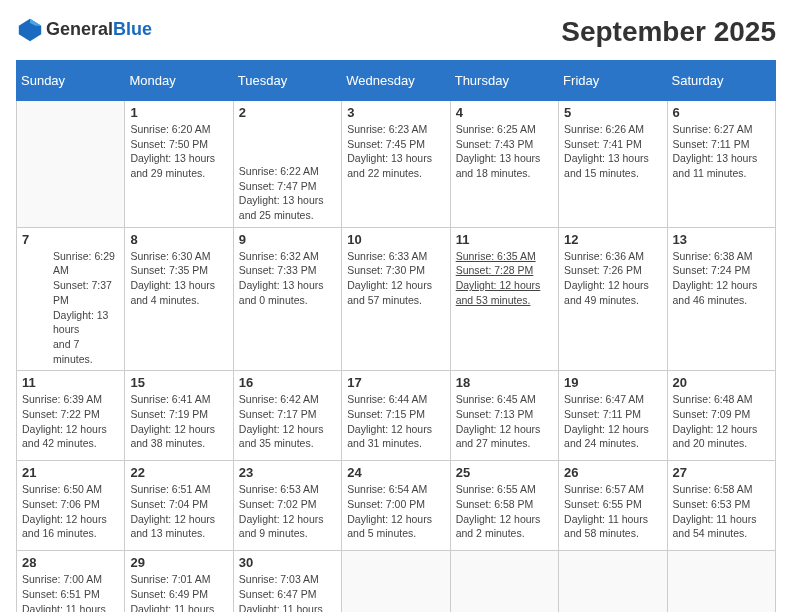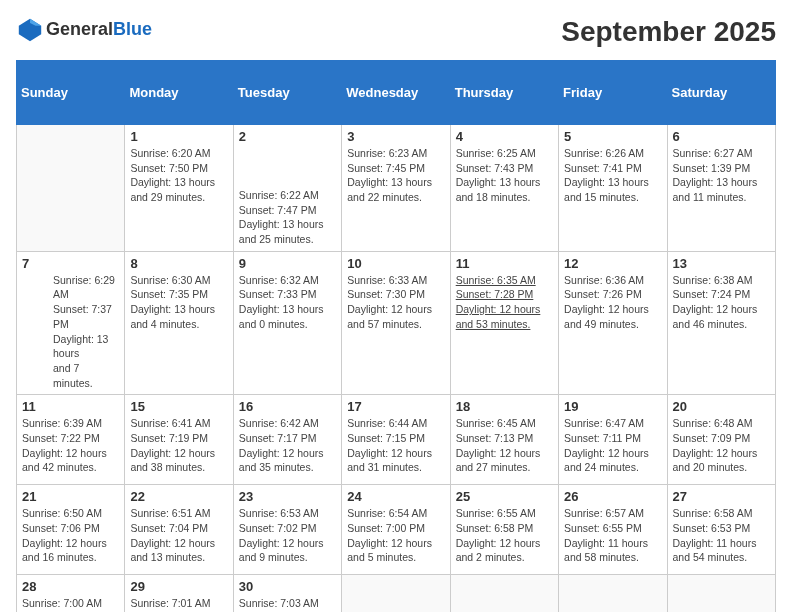--- a/index.html
+++ b/index.html
@@ -46,24 +46,24 @@
       color: #555;
     }
     table {
       width: 100%;
       border-collapse: collapse;
       font-size: 11px;
     }
     thead tr th {
       background: #2a75c7;
       color: #fff;
-      padding: 24px 4px;
+      padding: 12px 4px;
       text-align: left;
       font-size: 13px;
-      font-weight: bold;
+      font-weight: normal;
       border: 1px solid #2a75c7;
     }
     tbody tr td {
       border: 1px solid #ccc;
       vertical-align: top;
       padding: 4px 5px;
       width: 108px;
       min-height: 80px;
       height: 90px;
     }
@@ -147,21 +147,21 @@
         <td>
           <div class="day-number">5</div>
           <div class="day-info" style="white-space: pre-line;">Sunrise: 6:26 AM
 Sunset: 7:41 PM
 Daylight: 13 hours
 and 15 minutes.</div>
         </td>
         <td>
           <div class="day-number">6</div>
           <div class="day-info" style="white-space: pre-line;">Sunrise: 6:27 AM
-Sunset: 1:39 PM
+Sunset: 7:11 PM
 Daylight: 13 hours
 and 11 minutes.</div>
         </td>
       </tr>
       <tr>
         <td>
           <div class="day-number">7</div>
           <div class="day-info" style="white-space: pre-line; margin-left: 31px;">Sunrise: 6:29 AM
 Sunset: 7:37 PM
 Daylight: 13 hours

